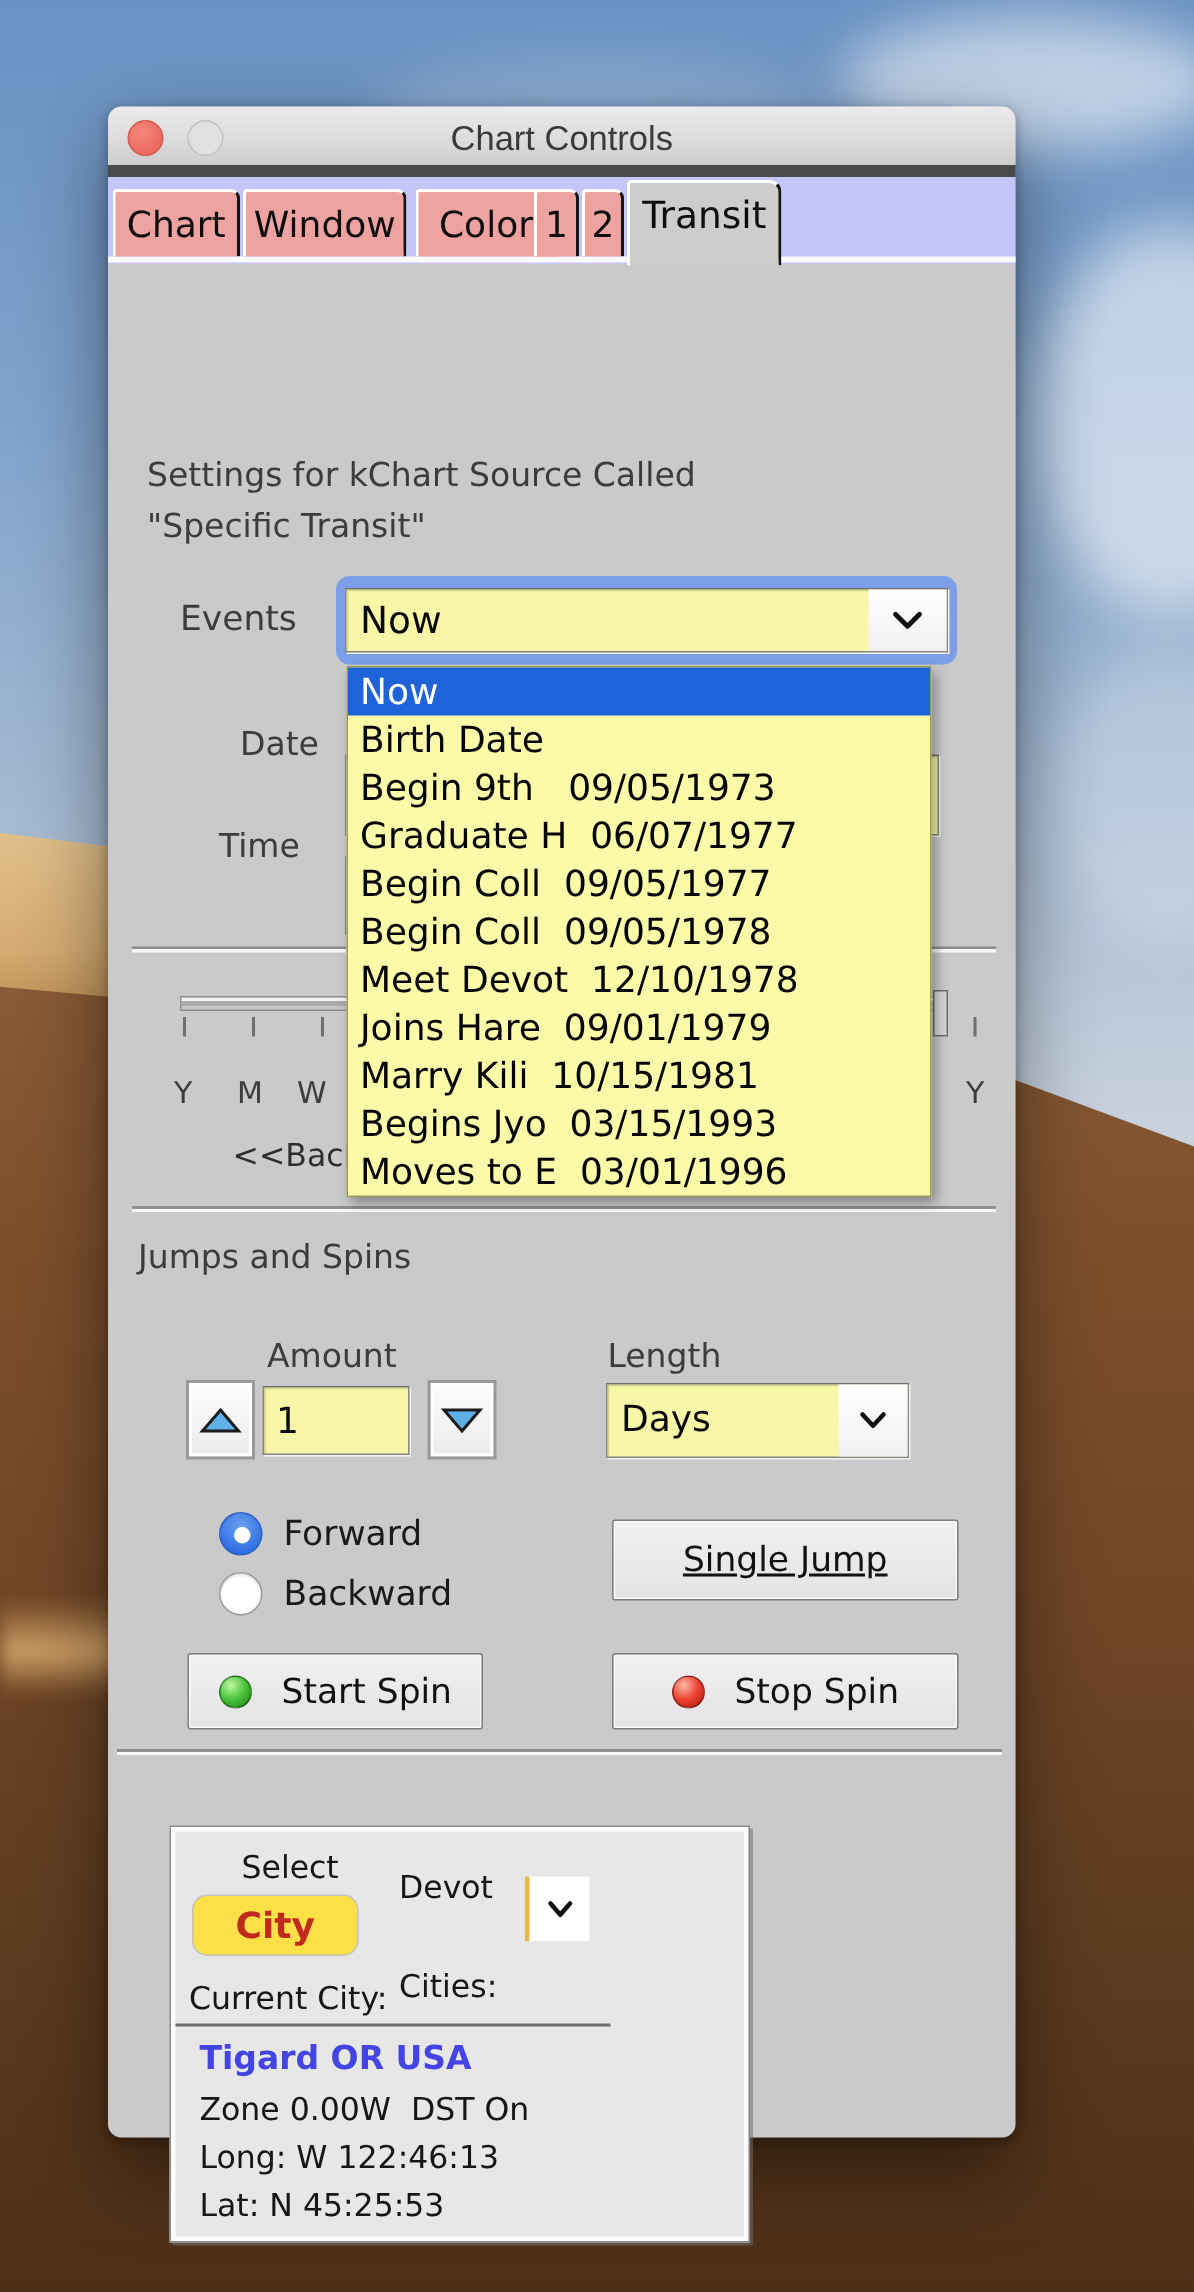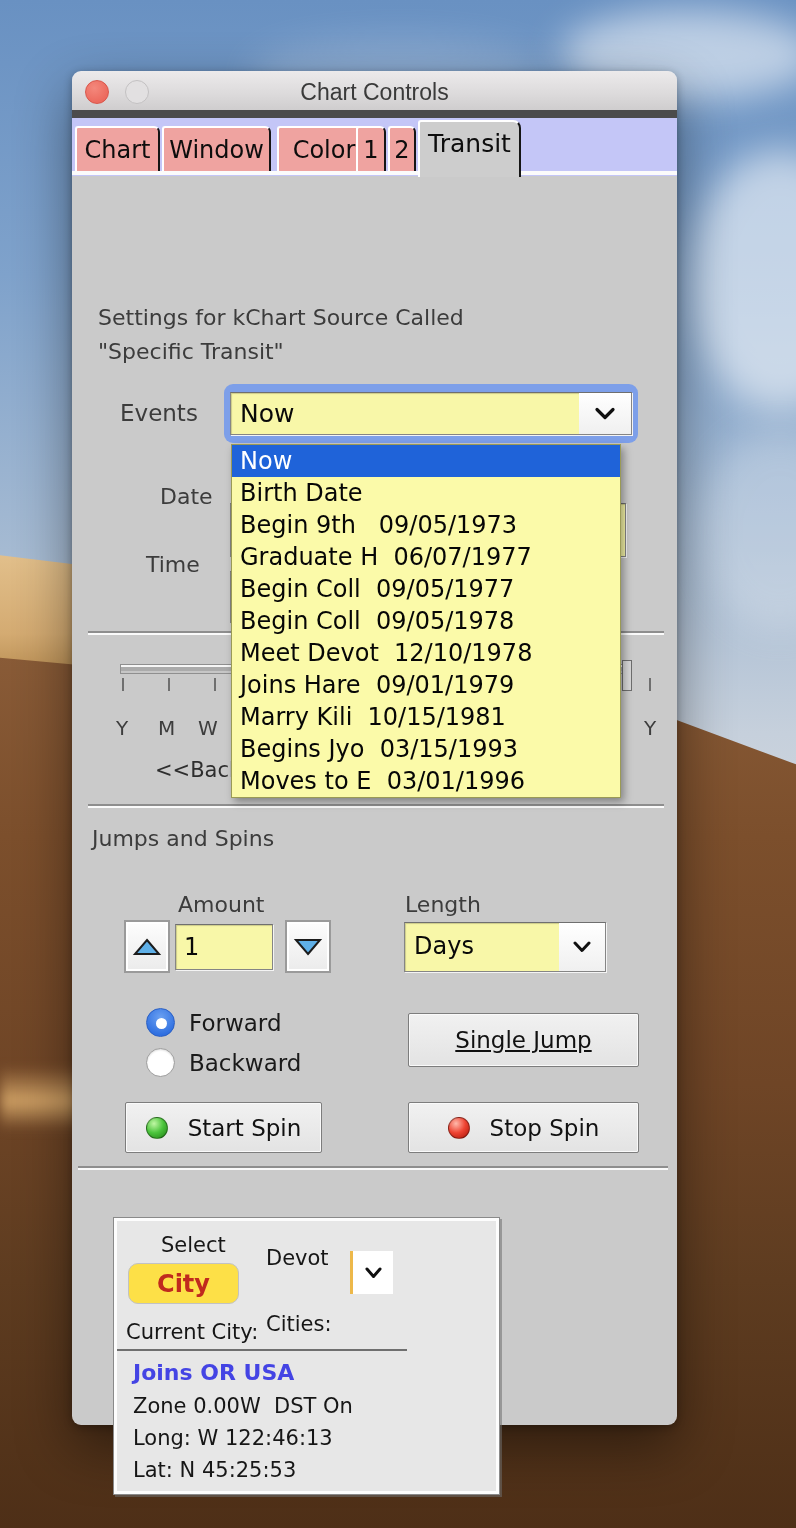--- a/index.html
+++ b/index.html
@@ -207,21 +207,21 @@
         </div>
         <div class="abs city-small" style="left:152px;top:28px;">Devot</div>
         <div class="abs city-small" style="left:152px;top:48px;margin-top:46px;">Cities:</div>
         <div class="abs" style="left:236px;top:33px;width:43px;height:43px;background:#fff;border-left:3px solid #edb84a;box-sizing:border-box;display:flex;align-items:center;justify-content:center;">
           <svg width="19" height="12" viewBox="0 0 19 12">
               <path d="M3 2 L9.5 9.5 L16 2" fill="none" stroke="#101010" stroke-width="3" stroke-linecap="round" stroke-linejoin="round"></path>
             </svg>
         </div>
         <div class="abs city-small" style="left:12px;top:102px;">Current City:</div>
         <div class="abs" style="left:3px;top:131px;width:290px;height:2px;background:#6f6f6f;"></div>
-        <div class="abs" style="left:19px;top:142px;font-size:22px;font-weight:bold;color:#4444e4;">Joins OR USA</div>
+        <div class="abs" style="left:19px;top:142px;font-size:22px;font-weight:bold;color:#4444e4;">Tigard OR USA</div>
         <div class="abs city-small" style="left:19px;top:176px;">Zone 0.00W  DST On</div>
         <div class="abs city-small" style="left:19px;top:208px;">Long: W 122:46:13</div>
         <div class="abs city-small" style="left:19px;top:240px;">Lat: N 45:25:53</div>
       </div>
 
       <div class="abs popup">
         <div class="opt opt-sel">Now</div>
         <div class="opt">Birth Date</div>
         <div class="opt">Begin 9th   09/05/1973</div>
         <div class="opt">Graduate H  06/07/1977</div>

